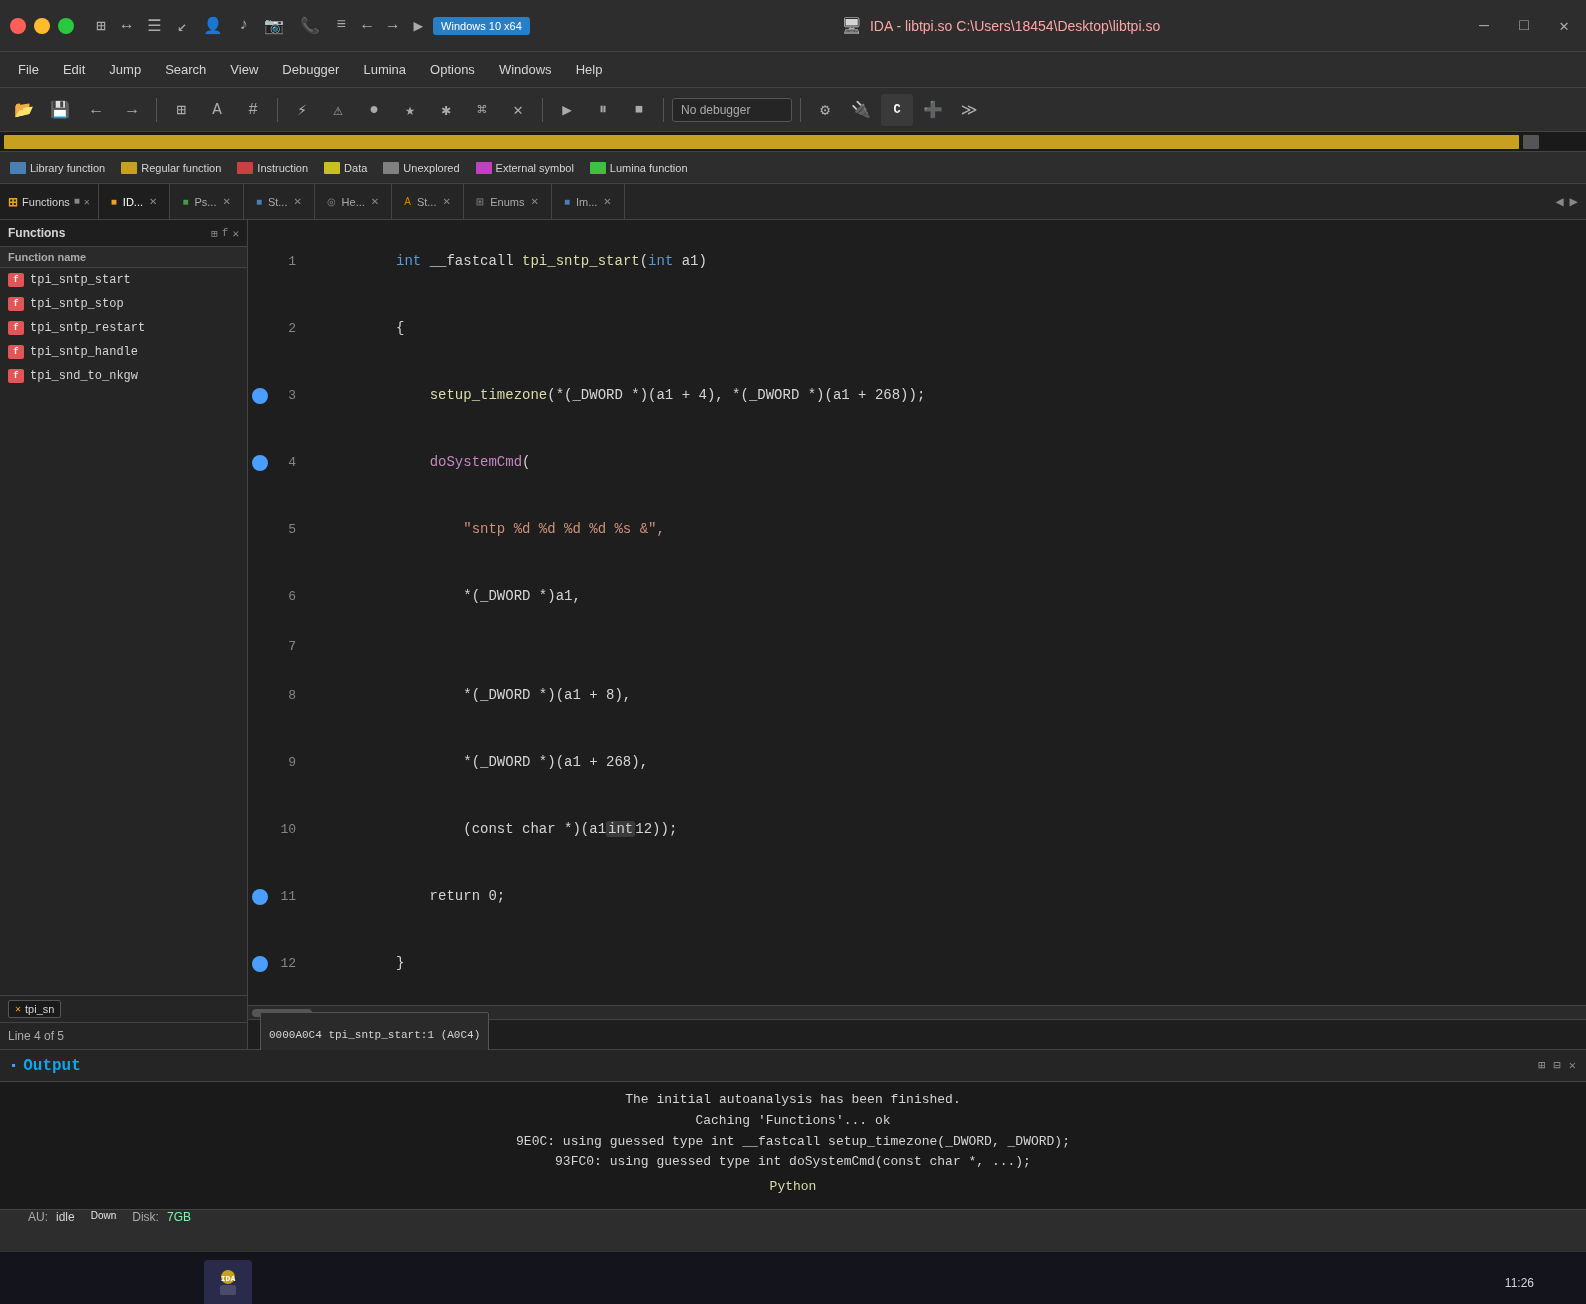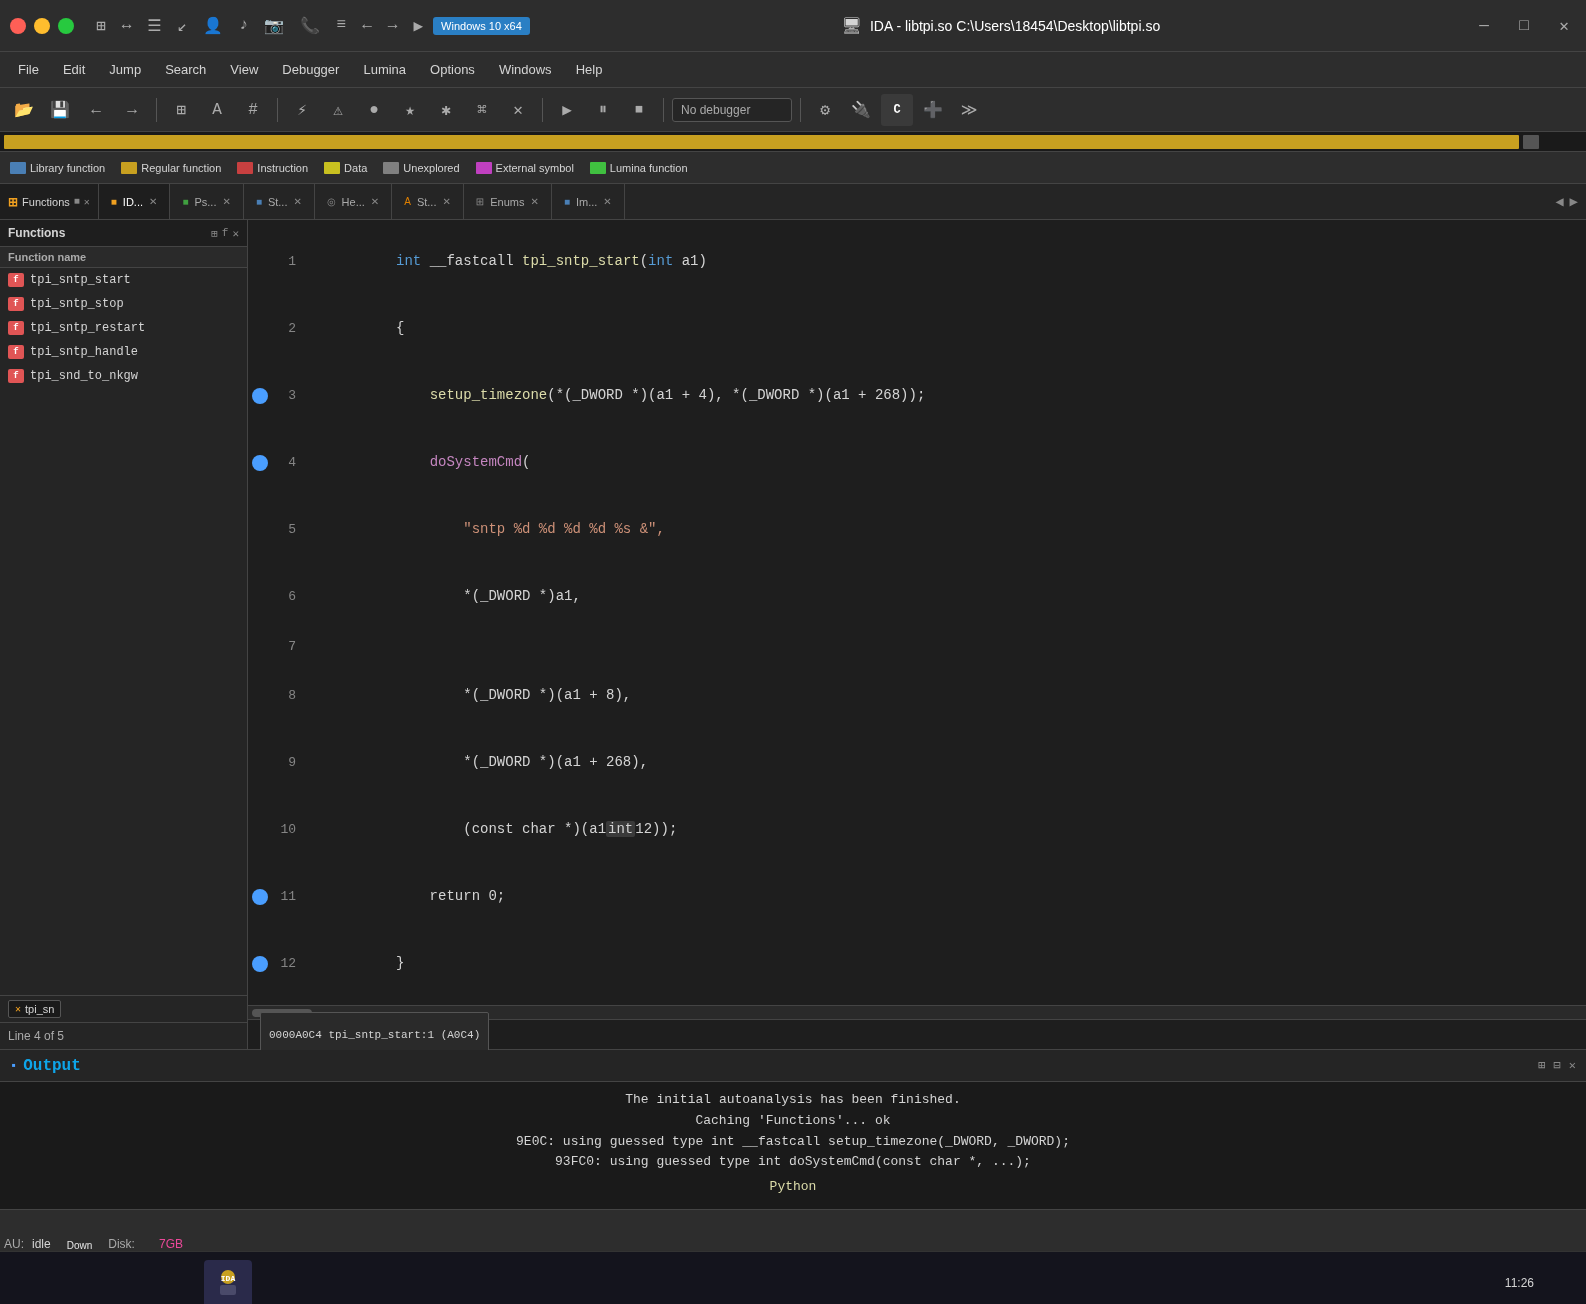--- a/index.html
+++ b/index.html
@@ -40,21 +40,21 @@
       font-size: 16px;
     }
     .title-bar-center {
       flex: 1;
       display: flex;
       align-items: center;
       justify-content: center;
       gap: 8px;
     }
     .title-bar-title {
-      color: #ffffff;
+      color: #fca5a5;
       font-size: 14px;
       font-family: Arial, sans-serif;
     }
     .title-bar-right {
       display: flex;
       gap: 16px;
       align-items: center;
     }
     .title-bar-btn {
       width: 24px; height: 24px;
@@ -340,22 +340,22 @@
     .python-label {
       color: #dcdcaa;
     }
 
     
     .bottom-status {
       height: 42px;
       background: #2d2d2d;
       border-top: 1px solid #444;
       display: flex;
-      align-items: flex-end;
-      padding: 0 4px;
+      align-items: flex-start;
+      padding: 0 28px;
       gap: 16px;
     }
     .status-indicator {
       display: flex;
       align-items: center;
       gap: 8px;
     }
 
     
     .taskbar {
@@ -786,21 +786,21 @@
 <div class="bottom-status">
   <div class="status-indicator">
     <span style="color:#aaa;font-family:Arial;font-size:12px;">AU:</span>
     <span style="color:#d4d4d4;font-family:Arial;font-size:12px;">idle</span>
   </div>
   <div class="status-indicator">
     <span style="color:#e5e5e5;font-family:Arial;font-size:10px;">Down</span>
   </div>
   <div class="status-indicator">
     <span style="color:#aaa;font-family:Arial;font-size:12px;">Disk:</span>
-    <span style="color:#ec4899;font-family:Arial;font-size:12px;margin-left:16px;">7GB</span>
+    <span style="color:#86efac;font-family:Arial;font-size:12px;">7GB</span>
   </div>
 </div>
 
 <div class="taskbar">
   <div class="taskbar-start">
     
   </div>
   <div class="taskbar-search">
     
   </div>

